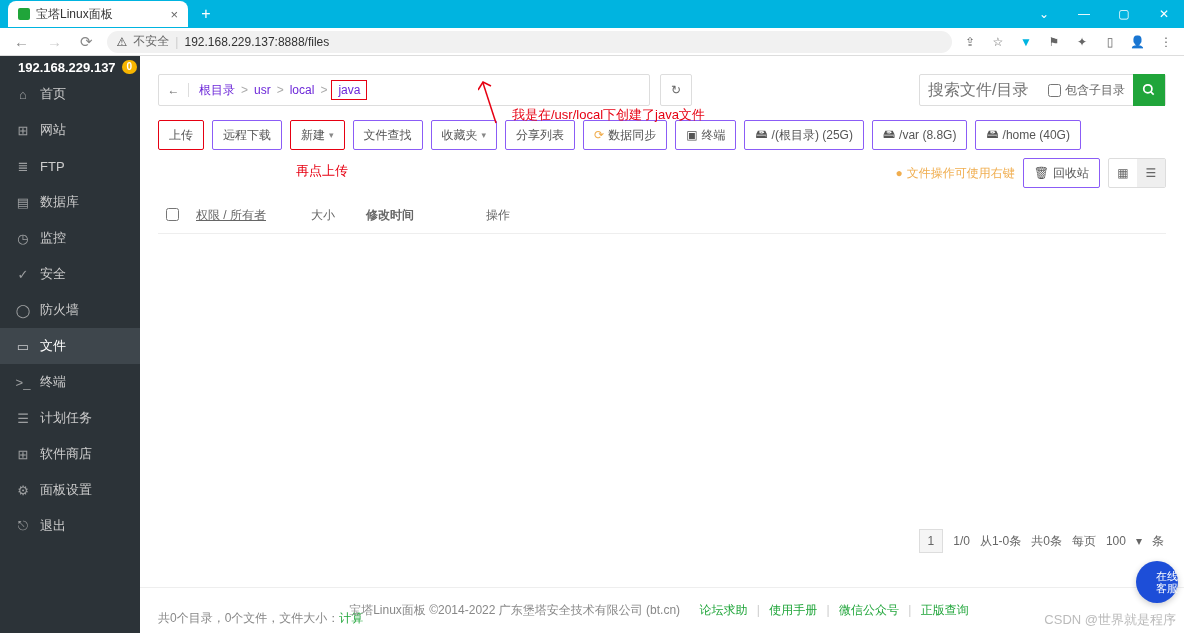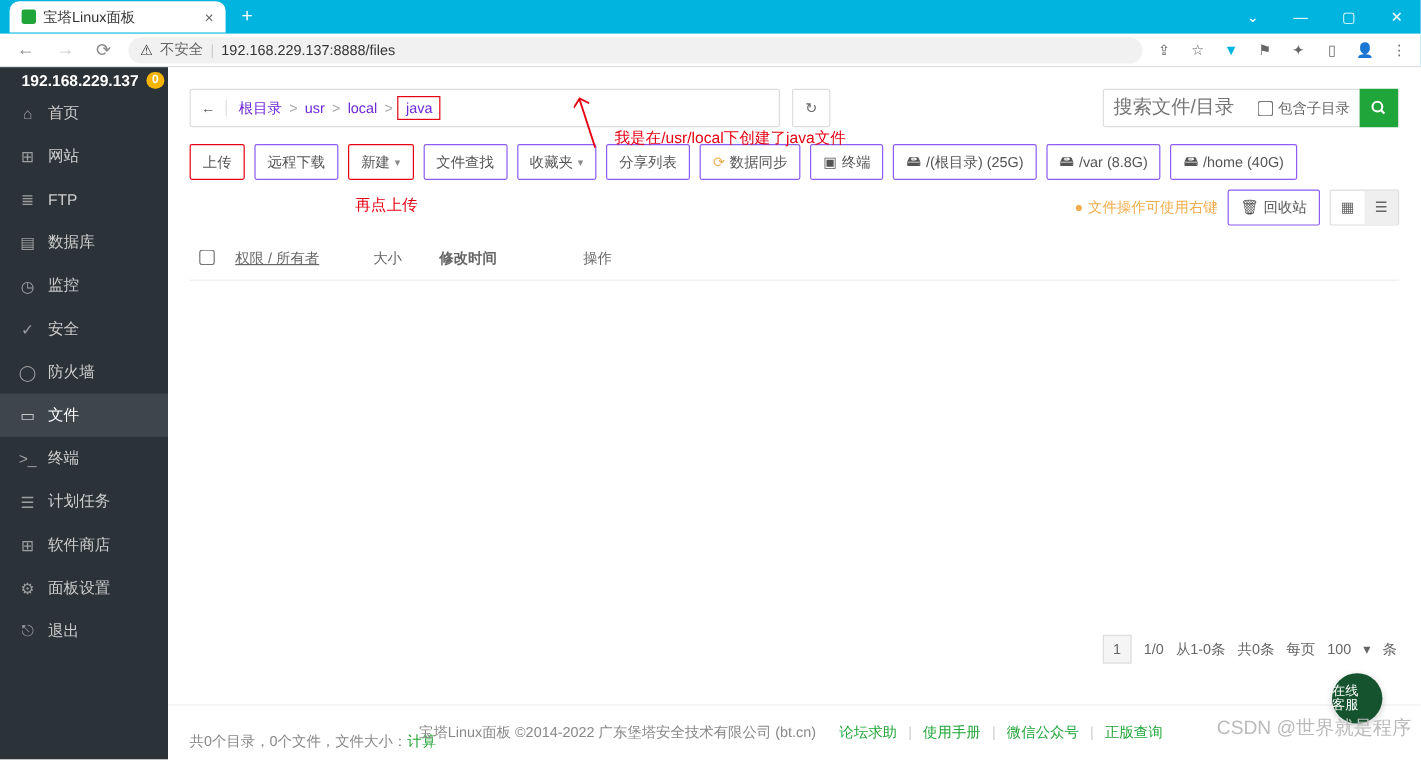--- a/index.html
+++ b/index.html
@@ -72,22 +72,22 @@
 .status-row { color: #888; margin-top: 24px; padding: 6px 0; }
 .status-row .calc { color: #20a53a; cursor: pointer; }
 
 .pager { position: absolute; right: 20px; bottom: 80px; display: flex; align-items: center; gap: 10px; color: #666; }
 .pg-btn { border: 1px solid #ddd; background: #f5f5f5; padding: 4px 8px; }
 
 .footer { border-top: 1px solid #eee; text-align: center; padding: 14px 0; color: #888; position: absolute; bottom: 0; left: 0; right: 0; }
 .footer a { color: #20a53a; text-decoration: none; margin: 0 6px; }
 .footer .sep { color: #ccc; }
 
-.float-help { position: absolute; right: 32px; bottom: 30px; width: 42px; height: 42px; border-radius: 50%; background: #14532d; color: #fff; display: flex; align-items: flex-start; justify-content: center; font-size: 11px; flex-direction: column; line-height: 1.1; box-shadow: 0 2px 6px rgba(0,0,0,0.2); }
-.watermark { position: absolute; right: 8px; bottom: 15px; color: #bbb; font-size: 16px; }
+.float-help { position: absolute; right: 6px; bottom: 30px; width: 42px; height: 42px; border-radius: 50%; background: #1d4ed8; color: #fff; display: flex; align-items: flex-end; justify-content: center; font-size: 11px; flex-direction: column; line-height: 1.1; box-shadow: 0 2px 6px rgba(0,0,0,0.2); }
+.watermark { position: absolute; right: 8px; bottom: 4px; color: #bbb; font-size: 13px; }
 input[type=checkbox] { width: 13px; height: 13px; }
 </style>
 </head>
 <body>
 
 <div class="browser-top">
   <div class="tab-bar">
     <div class="tab">
       <span class="favicon"></span>
       <span>宝塔Linux面板</span>

